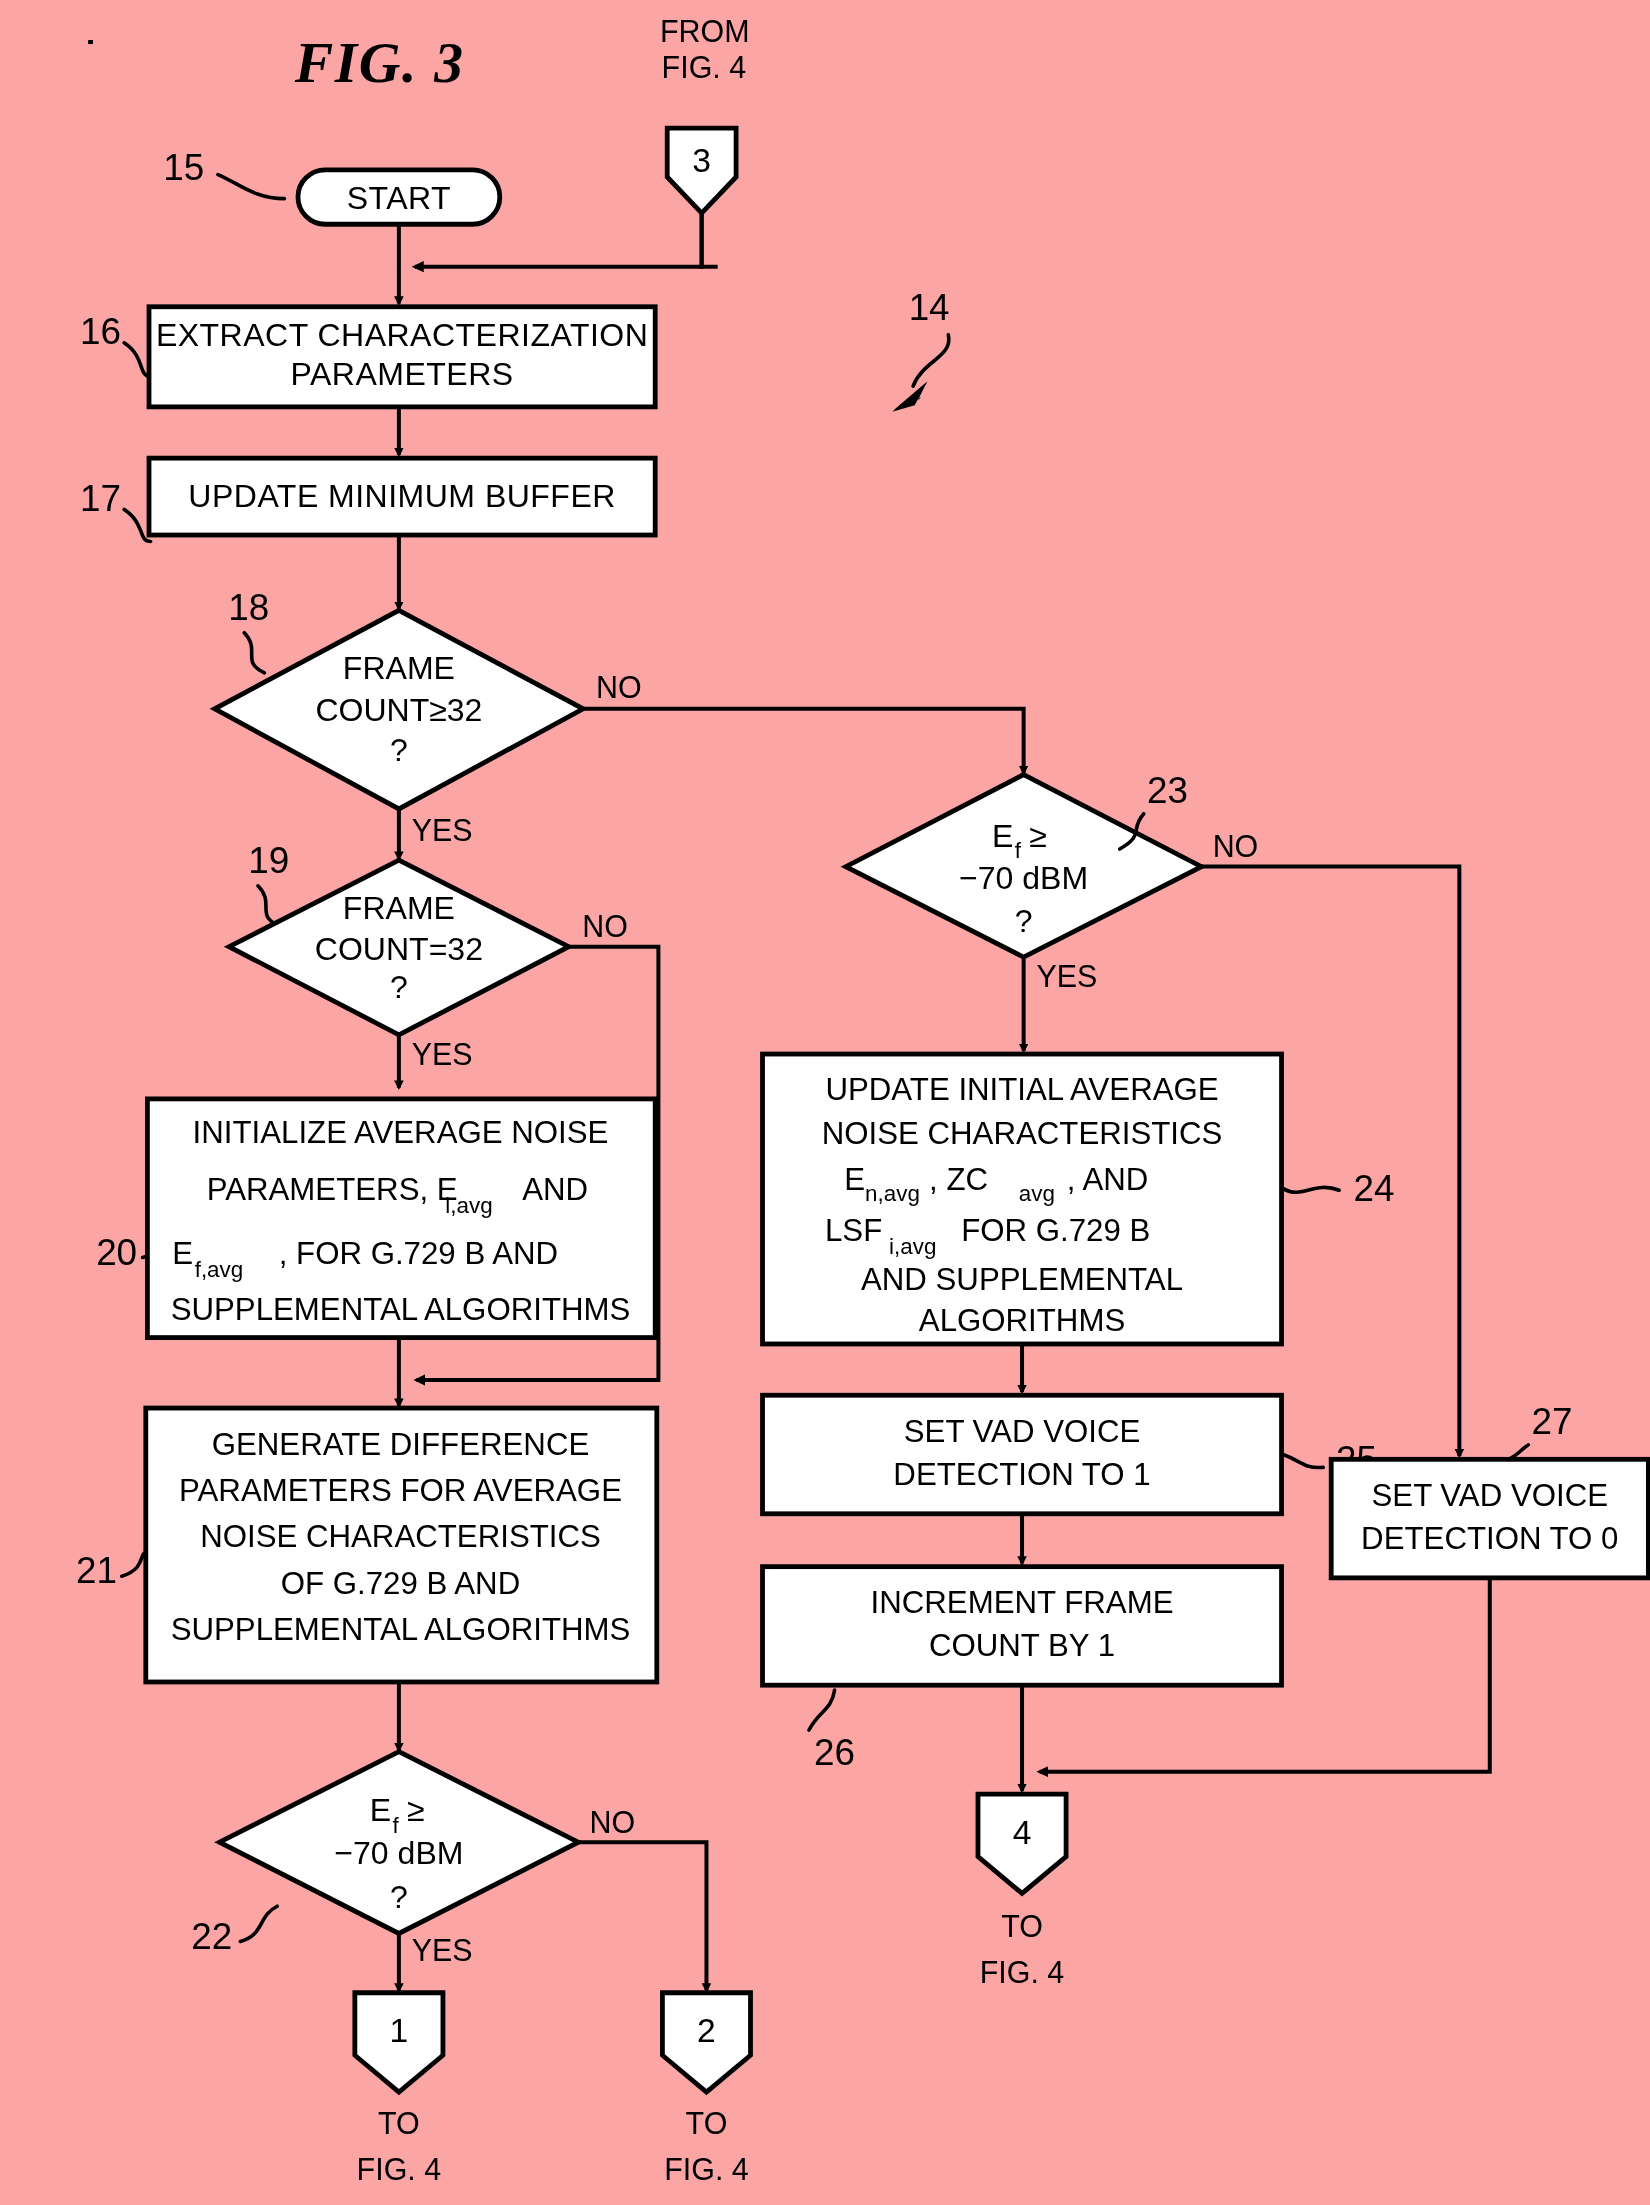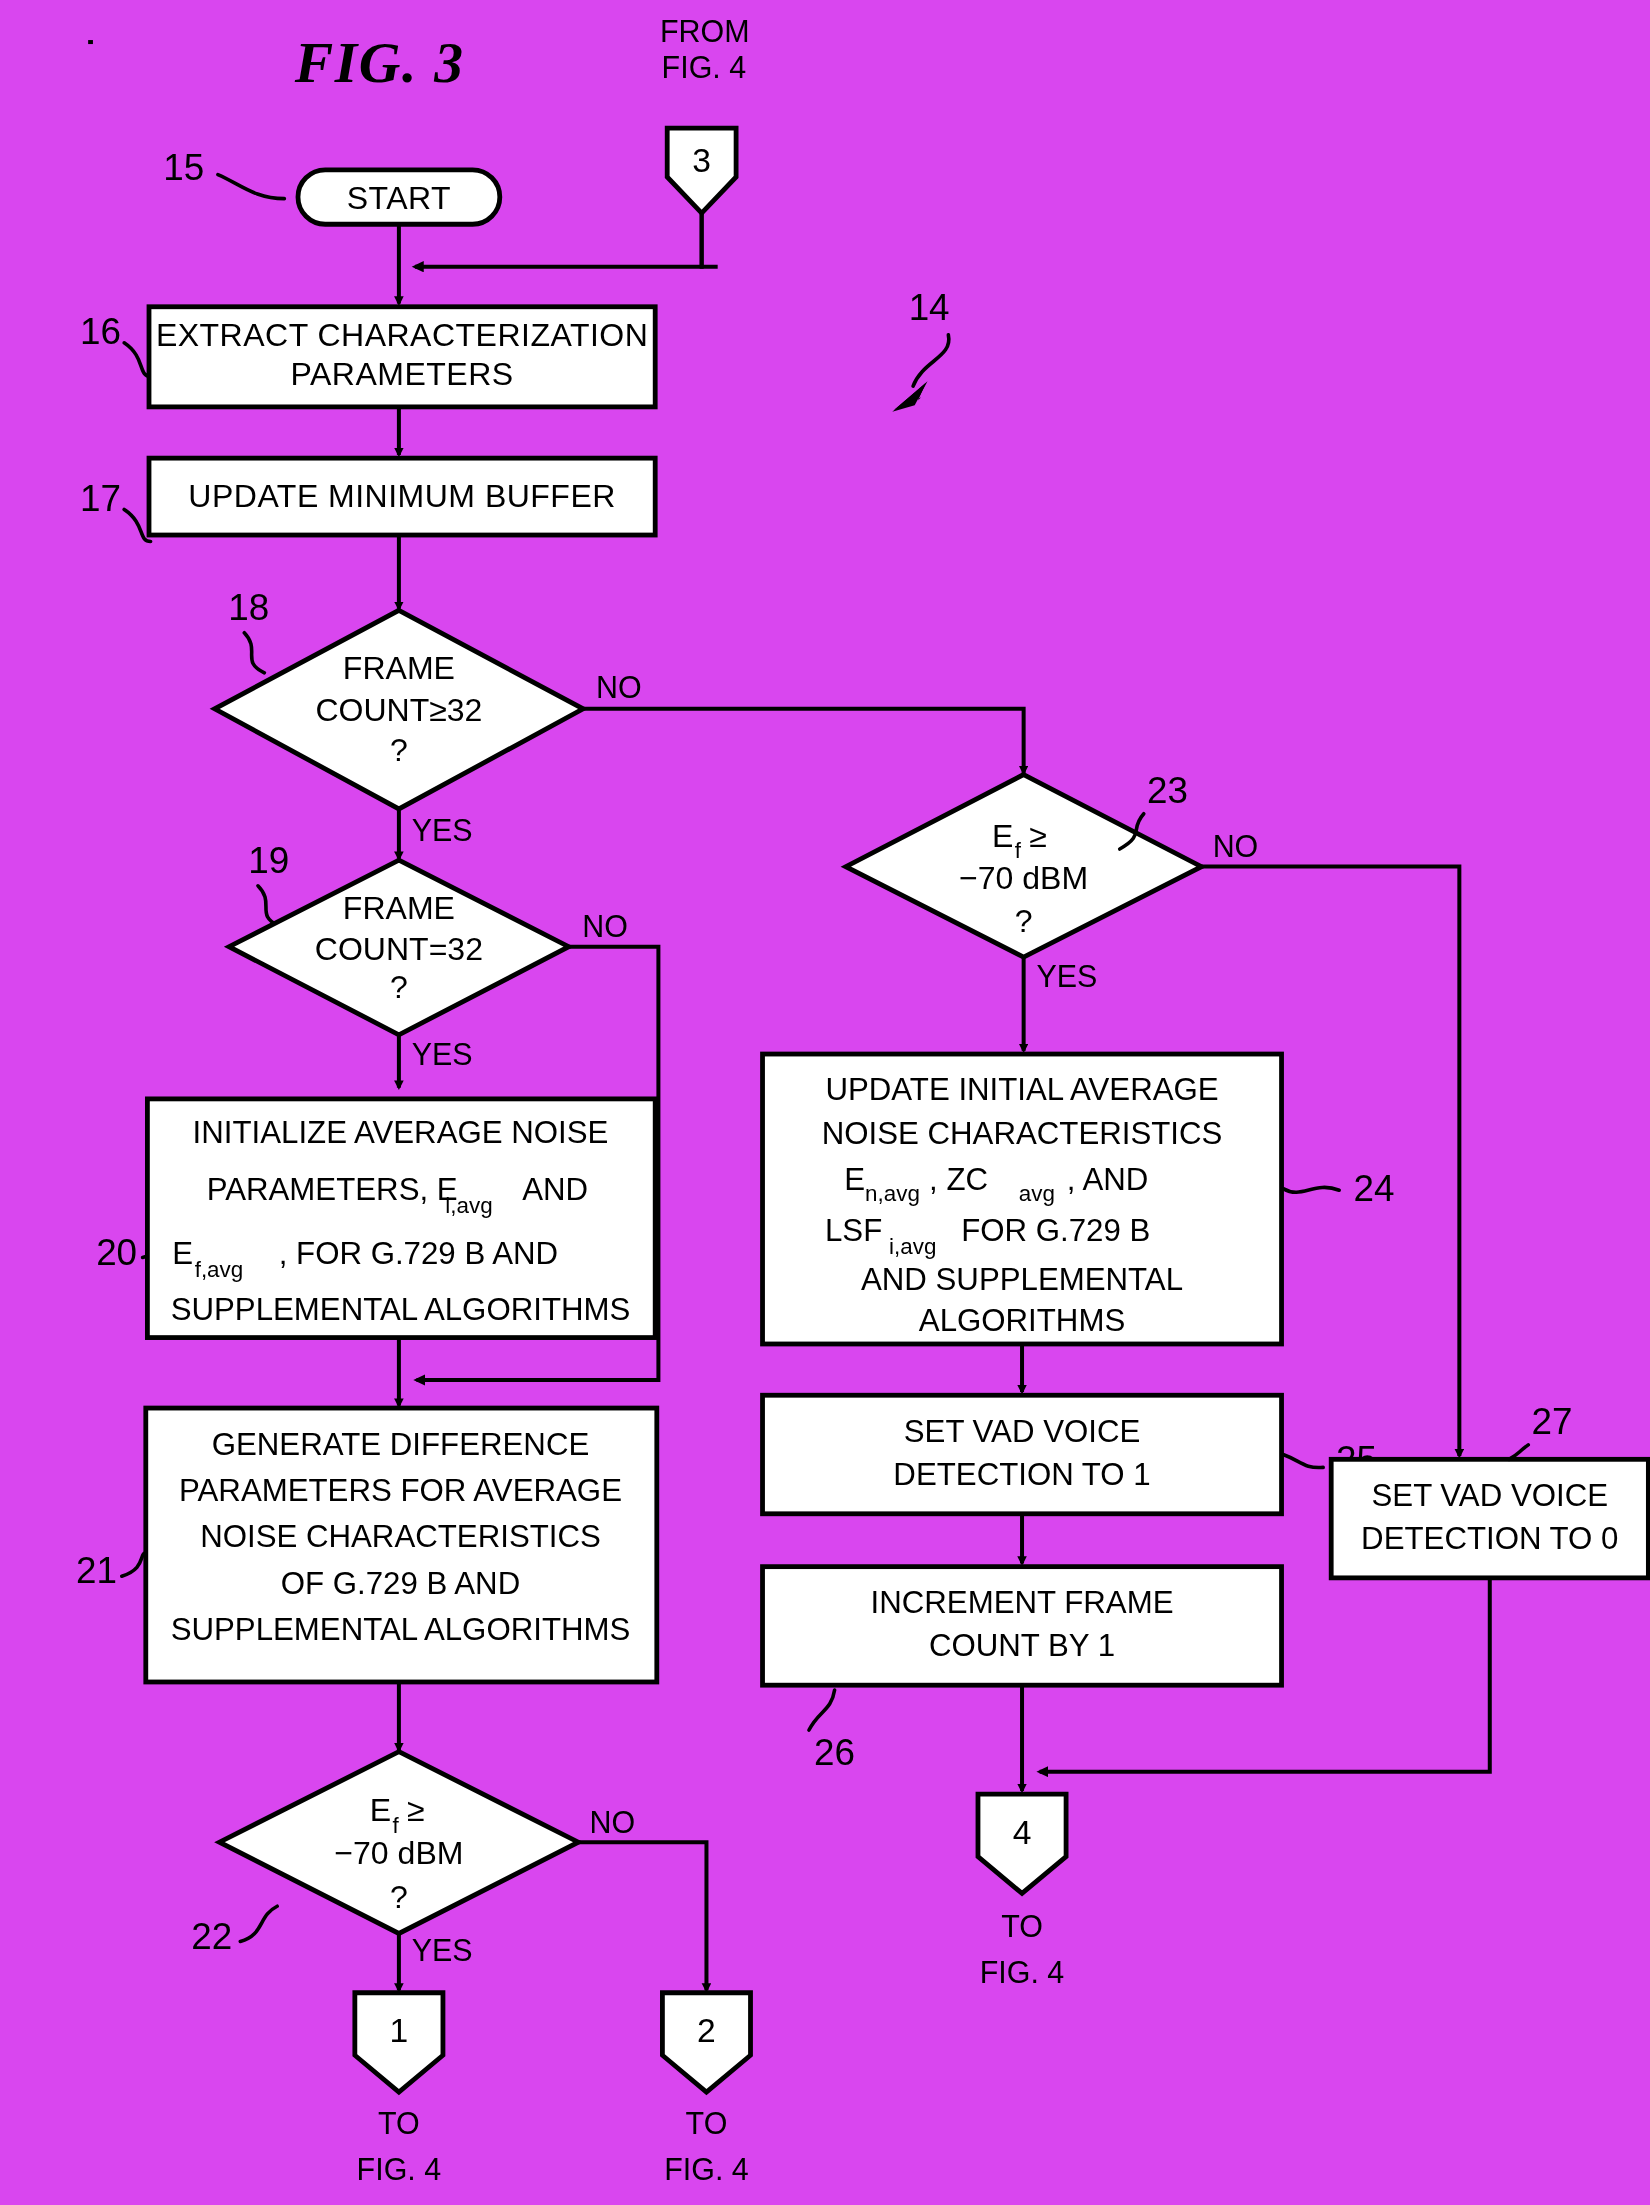--- a/index.html
+++ b/index.html
@@ -4,21 +4,21 @@
 <style>
   html, body {
     margin: 0;
     padding: 0;
     background: #ffffff;
   }
   #page {
     position: relative;
     width: 1650px;
     height: 2205px;
-    background: #d946ef;
+    background: #fca5a5;
     font-family: "Liberation Sans", sans-serif;
     overflow: hidden;
   }
   svg.flow {
     position: absolute;
     top: 0;
     left: 0;
     width: 1650px;
     height: 2205px;
   }

